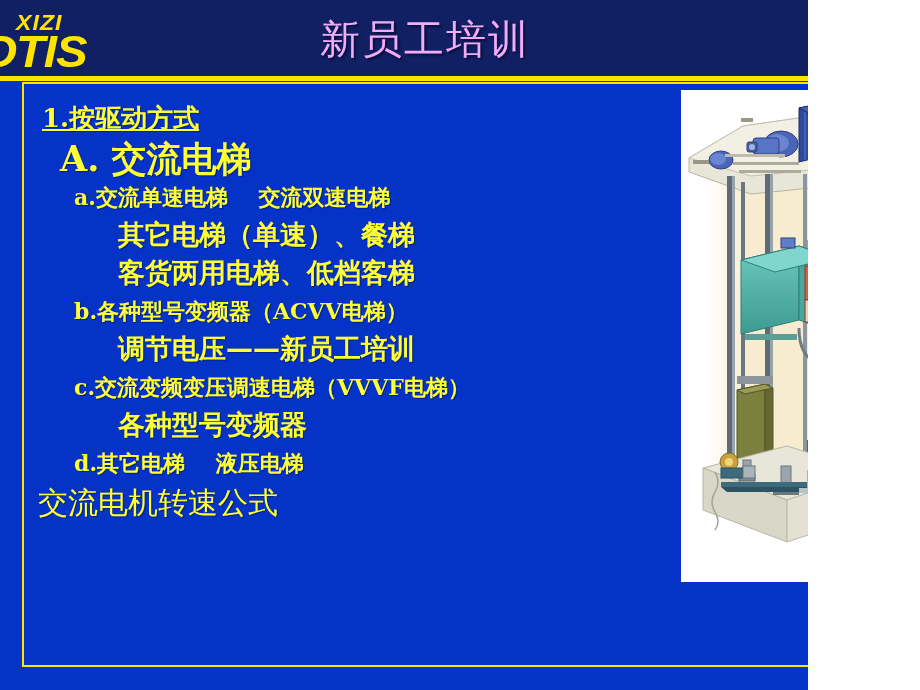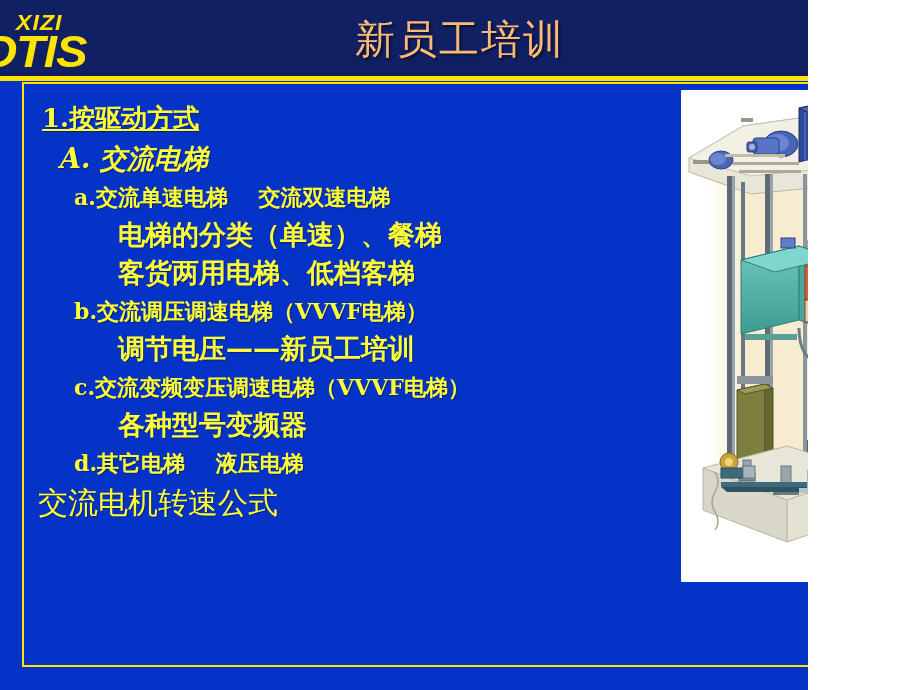--- a/index.html
+++ b/index.html
@@ -70,24 +70,23 @@
     transform: scaleX(1.08);
     transform-origin: left center;
   }
 
   
   #slide-title {
     position: absolute;
     left: 320px;
     top: 14px;
     width: 280px;
-    text-align: center;
     font-size: 40px;
     line-height: 50px;
-    color: #fdba74;
+    color: #f0abfc;
     letter-spacing: 2px;
     font-family: "DejaVu Serif", "Liberation Serif", serif;
     text-shadow: 2px 2px 2px rgba(0,0,0,0.45);
     white-space: nowrap;
   }
 
   
   #frame {
     position: absolute;
     left: 22px;
@@ -119,25 +118,24 @@
     letter-spacing: 1px;
   }
   .l-h2 {
     font-size: 26px;
     line-height: 44px;
     padding-left: 4px;
     font-weight: bold;
     text-decoration: underline;
   }
   .l-a {
-    font-size: 27px;
+    font-size: 35px;
     line-height: 38px;
     padding-left: 22px;
     font-weight: bold;
-    font-style: italic;
   }
   .l-b {
     font-size: 22px;
     line-height: 38px;
     padding-left: 36px;
     font-weight: bold;
   }
   .l-c {
     font-size: 27px;
     line-height: 38px;
@@ -177,23 +175,23 @@
   </div>
 
   <div id="slide-title">新员工培训</div>
 
   <div id="frame"></div>
 
   <div id="body-text">
     <div class="line l-h2">1.按驱动方式</div>
     <div class="line l-a">A. 交流电梯</div>
     <div class="line l-b">a.交流单速电梯    交流双速电梯</div>
-    <div class="line l-c">电梯的分类（单速）、餐梯</div>
+    <div class="line l-c">其它电梯（单速）、餐梯</div>
     <div class="line l-c">客货两用电梯、低档客梯</div>
-    <div class="line l-b">b.交流调压调速电梯（VVVF电梯）</div>
+    <div class="line l-b">b.各种型号变频器（ACVV电梯）</div>
     <div class="line l-c">调节电压——新员工培训</div>
     <div class="line l-b">c.交流变频变压调速电梯（VVVF电梯）</div>
     <div class="line l-c">各种型号变频器</div>
     <div class="line l-b">d.其它电梯    液压电梯</div>
     <div class="line l-last">交流电机转速公式</div>
   </div>
 
   <div id="illus">
     <svg width="212" height="492" viewBox="0 0 212 492">
       <defs>

